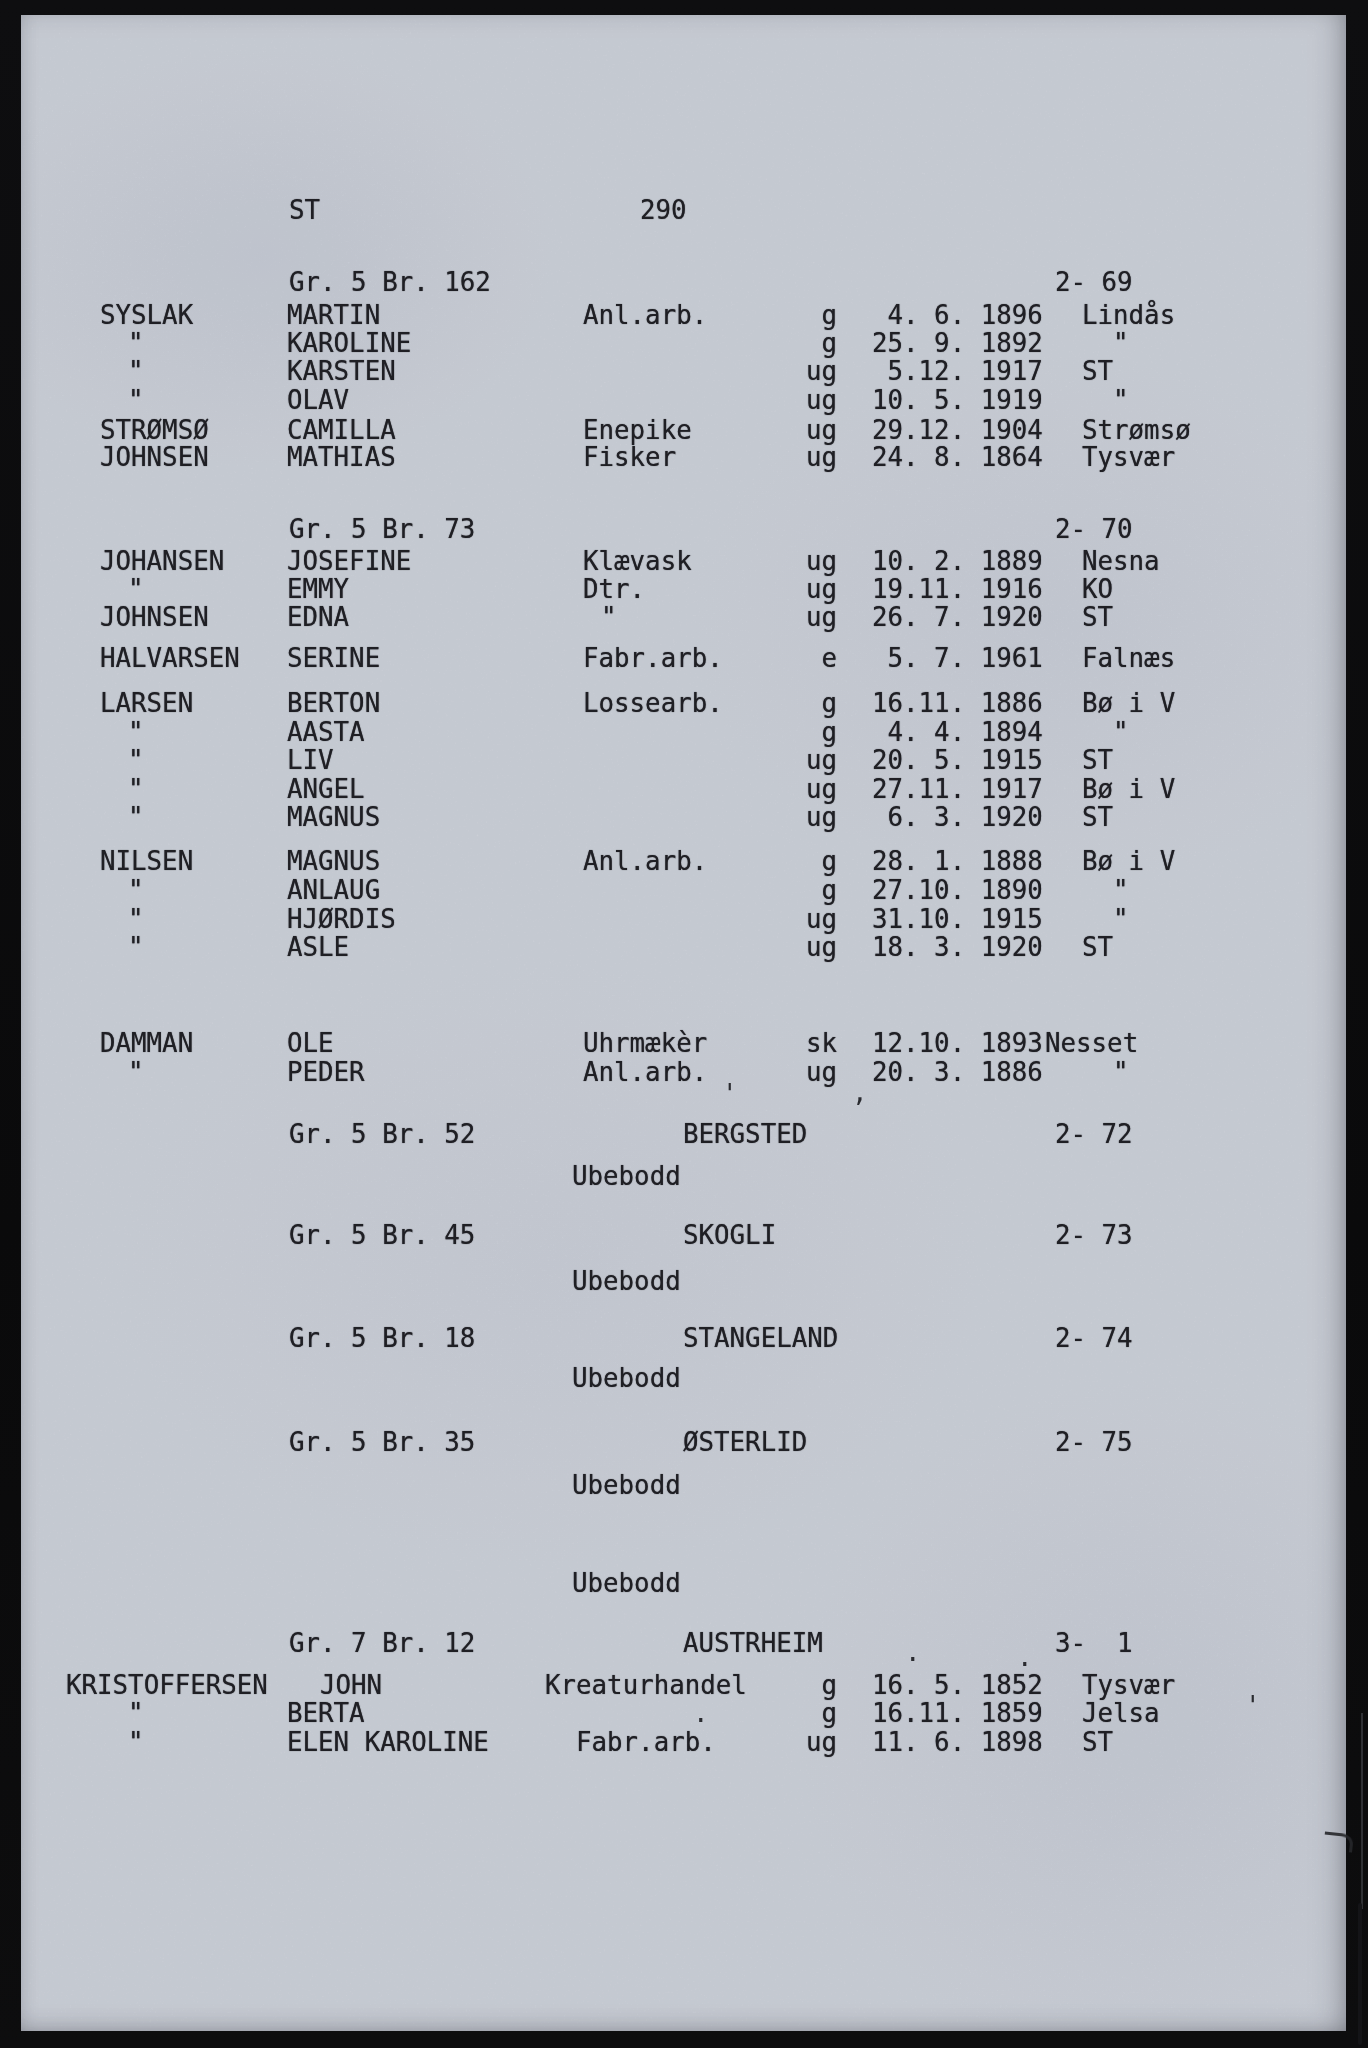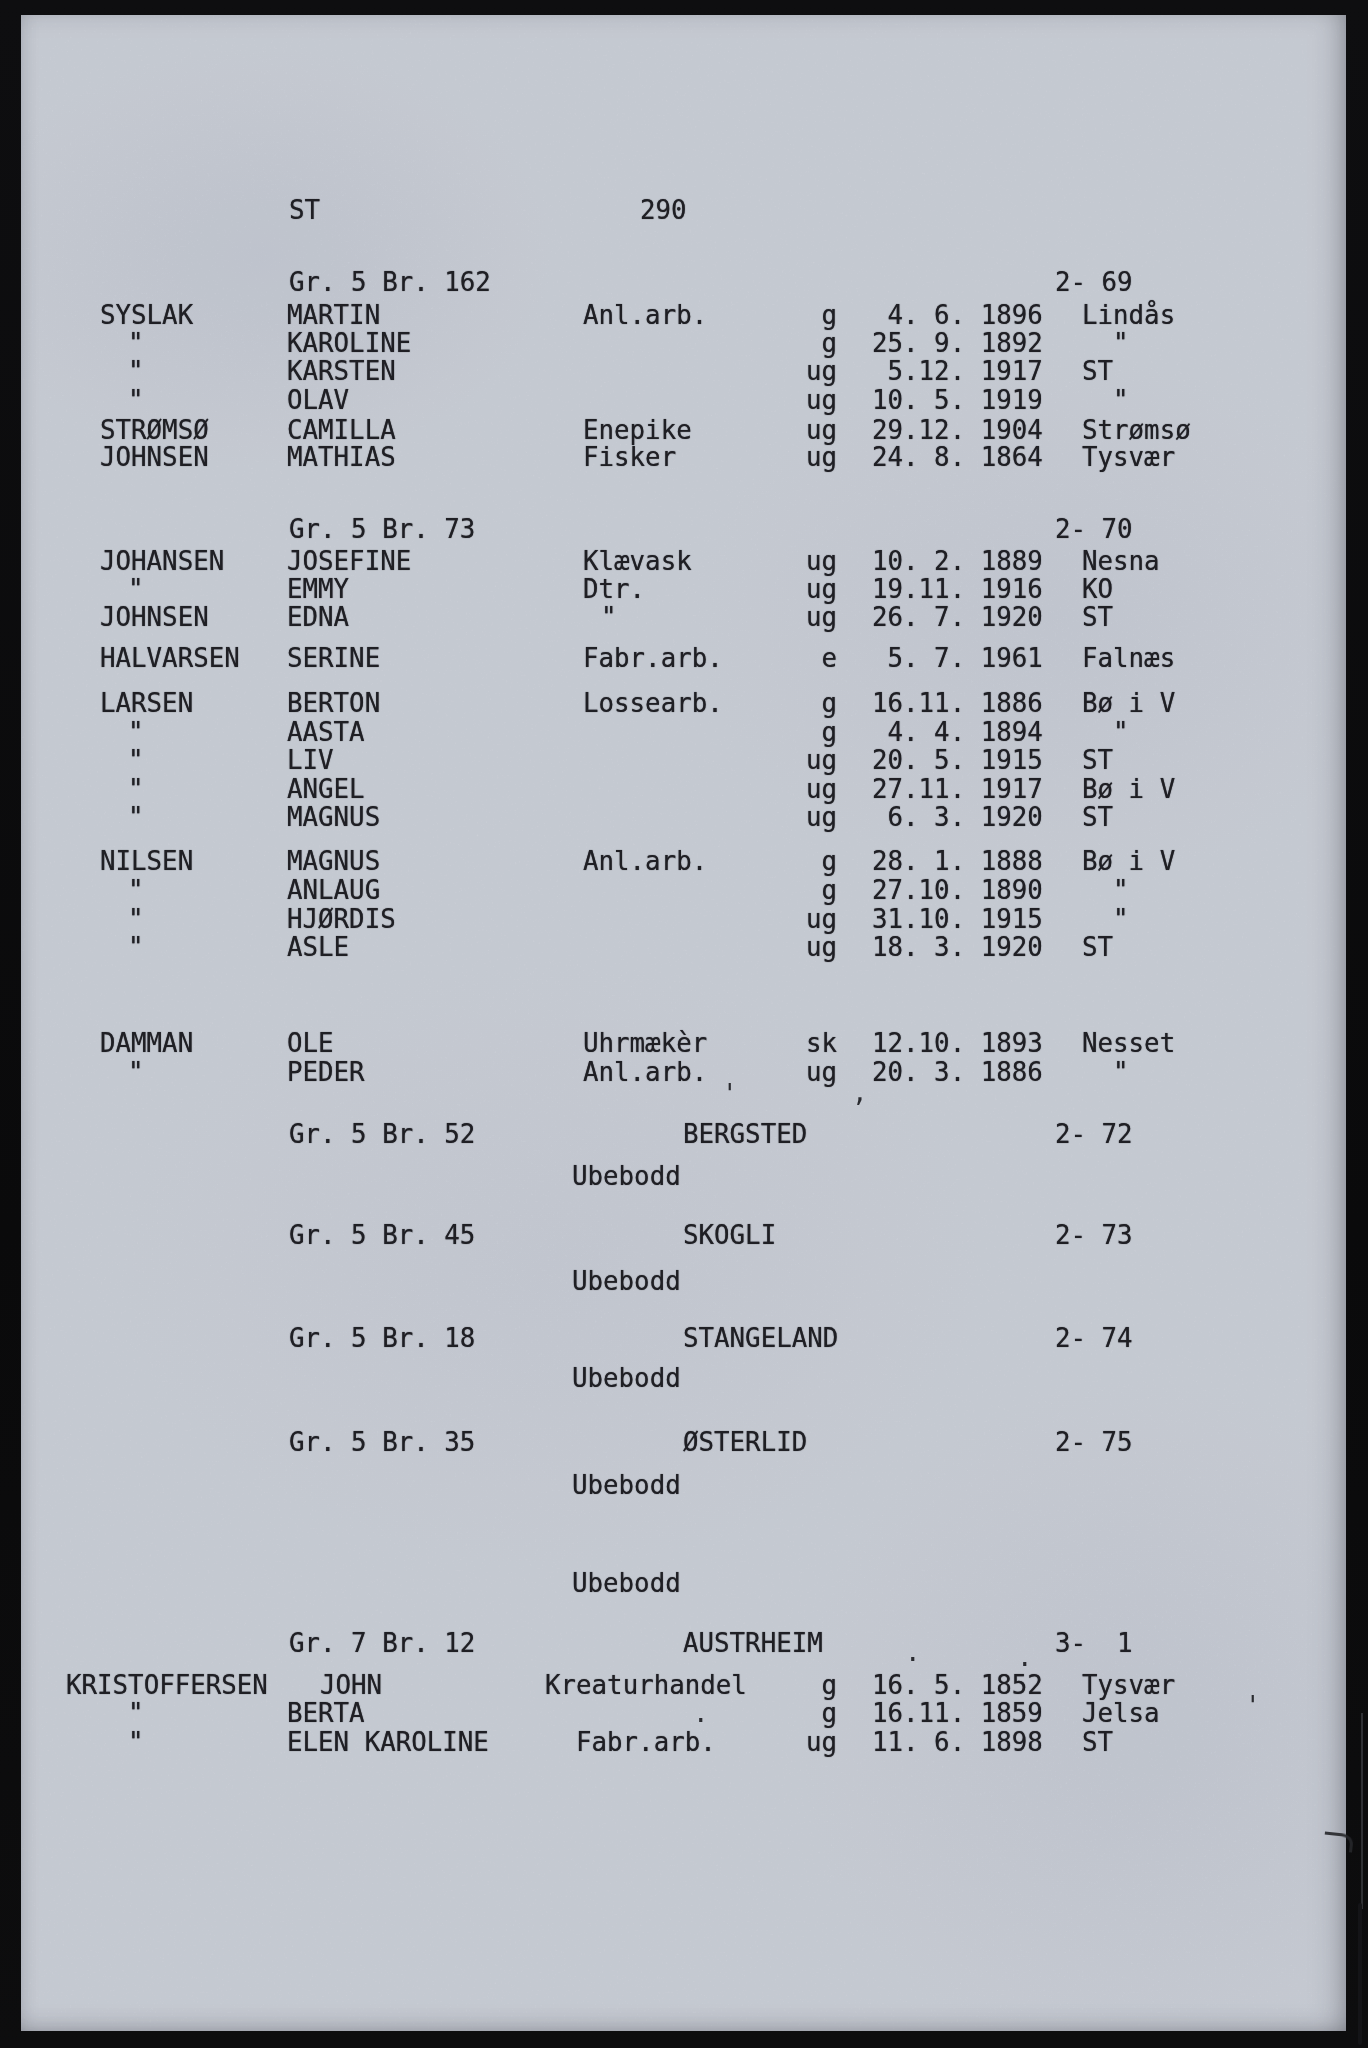--- a/index.html
+++ b/index.html
@@ -70,21 +70,21 @@
       <div class="line" style="top: 631px; text-decoration: underline;"><span class="cell" style="left: 79px;">HALVARSEN</span><span class="cell" style="left: 266px;">SERINE</span><span class="cell" style="left: 562px;">Fabr.arb.</span><span class="cell status" style="left: 784px;">e</span><span class="cell" style="left: 851px;"> 5. 7. 1961</span><span class="cell" style="left: 1061px;">Falnæs</span></div>
       <div class="line" style="top: 676px;"><span class="cell" style="left: 79px;">LARSEN</span><span class="cell" style="left: 266px;">BERTON</span><span class="cell" style="left: 562px;">Lossearb.</span><span class="cell status" style="left: 784px;">g</span><span class="cell" style="left: 851px;">16.11. 1886</span><span class="cell" style="left: 1061px;">Bø i V</span></div>
       <div class="line" style="top: 705px;"><span class="cell" style="left: 107px;">"</span><span class="cell" style="left: 266px;">AASTA</span><span class="cell status" style="left: 784px;">g</span><span class="cell" style="left: 851px;"> 4. 4. 1894</span><span class="cell" style="left: 1061px;">  "</span></div>
       <div class="line" style="top: 733px;"><span class="cell" style="left: 107px;">"</span><span class="cell" style="left: 266px;">LIV</span><span class="cell status" style="left: 784px;">ug</span><span class="cell" style="left: 851px;">20. 5. 1915</span><span class="cell" style="left: 1061px;">ST</span></div>
       <div class="line" style="top: 762px;"><span class="cell" style="left: 107px;">"</span><span class="cell" style="left: 266px;">ANGEL</span><span class="cell status" style="left: 784px;">ug</span><span class="cell" style="left: 851px;">27.11. 1917</span><span class="cell" style="left: 1061px;">Bø i V</span></div>
       <div class="line" style="top: 790px;"><span class="cell" style="left: 107px;">"</span><span class="cell" style="left: 266px;">MAGNUS</span><span class="cell status" style="left: 784px;">ug</span><span class="cell" style="left: 851px;"> 6. 3. 1920</span><span class="cell" style="left: 1061px;">ST</span></div>
       <div class="line" style="top: 834px;"><span class="cell" style="left: 79px;">NILSEN</span><span class="cell" style="left: 266px;">MAGNUS</span><span class="cell" style="left: 562px;">Anl.arb.</span><span class="cell status" style="left: 784px;">g</span><span class="cell" style="left: 851px;">28. 1. 1888</span><span class="cell" style="left: 1061px;">Bø i V</span></div>
       <div class="line" style="top: 863px;"><span class="cell" style="left: 107px;">"</span><span class="cell" style="left: 266px;">ANLAUG</span><span class="cell status" style="left: 784px;">g</span><span class="cell" style="left: 851px;">27.10. 1890</span><span class="cell" style="left: 1061px;">  "</span></div>
       <div class="line" style="top: 892px;"><span class="cell" style="left: 107px;">"</span><span class="cell" style="left: 266px;">HJØRDIS</span><span class="cell status" style="left: 784px;">ug</span><span class="cell" style="left: 851px;">31.10. 1915</span><span class="cell" style="left: 1061px;">  "</span></div>
       <div class="line" style="top: 920px;"><span class="cell" style="left: 107px;">"</span><span class="cell" style="left: 266px;">ASLE</span><span class="cell status" style="left: 784px;">ug</span><span class="cell" style="left: 851px;">18. 3. 1920</span><span class="cell" style="left: 1061px;">ST</span></div>
-      <div class="line" style="top: 1016px;"><span class="cell" style="left: 79px;">DAMMAN</span><span class="cell" style="left: 266px;">OLE</span><span class="cell" style="left: 562px;">Uhrmækèr</span><span class="cell status" style="left: 784px;">sk</span><span class="cell" style="left: 851px;">12.10. 1893</span><span class="cell" style="left: 1061px;">Nesset</span></div>
+      <div class="line" style="top: 1016px;"><span class="cell" style="left: 79px;">DAMMAN</span><span class="cell" style="left: 266px;">OLE</span><span class="cell" style="left: 562px;">Uhrmækèr</span><span class="cell status" style="left: 784px;">sk</span><span class="cell" style="left: 851px;">12.10. 1893</span><span class="cell" style="left: 1024px;">Nesset</span></div>
       <div class="line" style="top: 1045px;"><span class="cell" style="left: 107px;">"</span><span class="cell" style="left: 266px;">PEDER</span><span class="cell" style="left: 562px;">Anl.arb.</span><span class="cell status" style="left: 784px;">ug</span><span class="cell" style="left: 851px;">20. 3. 1886</span><span class="cell" style="left: 1061px;">  "</span></div>
       <div class="line" style="top: 1107px;"><span class="cell" style="left: 268px;">Gr. 5 Br. 52</span><span class="cell" style="left: 662px;">BERGSTED</span><span class="cell" style="left: 1034px;">2- 72</span></div>
       <div class="line" style="top: 1149px;"><span class="cell" style="left: 551px;">Ubebodd</span></div>
       <div class="line" style="top: 1208px;"><span class="cell" style="left: 268px;">Gr. 5 Br. 45</span><span class="cell" style="left: 662px;">SKOGLI</span><span class="cell" style="left: 1034px;">2- 73</span></div>
       <div class="line" style="top: 1254px;"><span class="cell" style="left: 551px;">Ubebodd</span></div>
       <div class="line" style="top: 1311px;"><span class="cell" style="left: 268px;">Gr. 5 Br. 18</span><span class="cell" style="left: 662px;">STANGELAND</span><span class="cell" style="left: 1034px;">2- 74</span></div>
       <div class="line" style="top: 1351px;"><span class="cell" style="left: 551px;">Ubebodd</span></div>
       <div class="line" style="top: 1415px;"><span class="cell" style="left: 268px;">Gr. 5 Br. 35</span><span class="cell" style="left: 662px;">ØSTERLID</span><span class="cell" style="left: 1034px;">2- 75</span></div>
       <div class="line" style="top: 1458px;"><span class="cell" style="left: 551px;">Ubebodd</span></div>
       <div class="line" style="top: 1556px;"><span class="cell" style="left: 551px;">Ubebodd</span></div>

